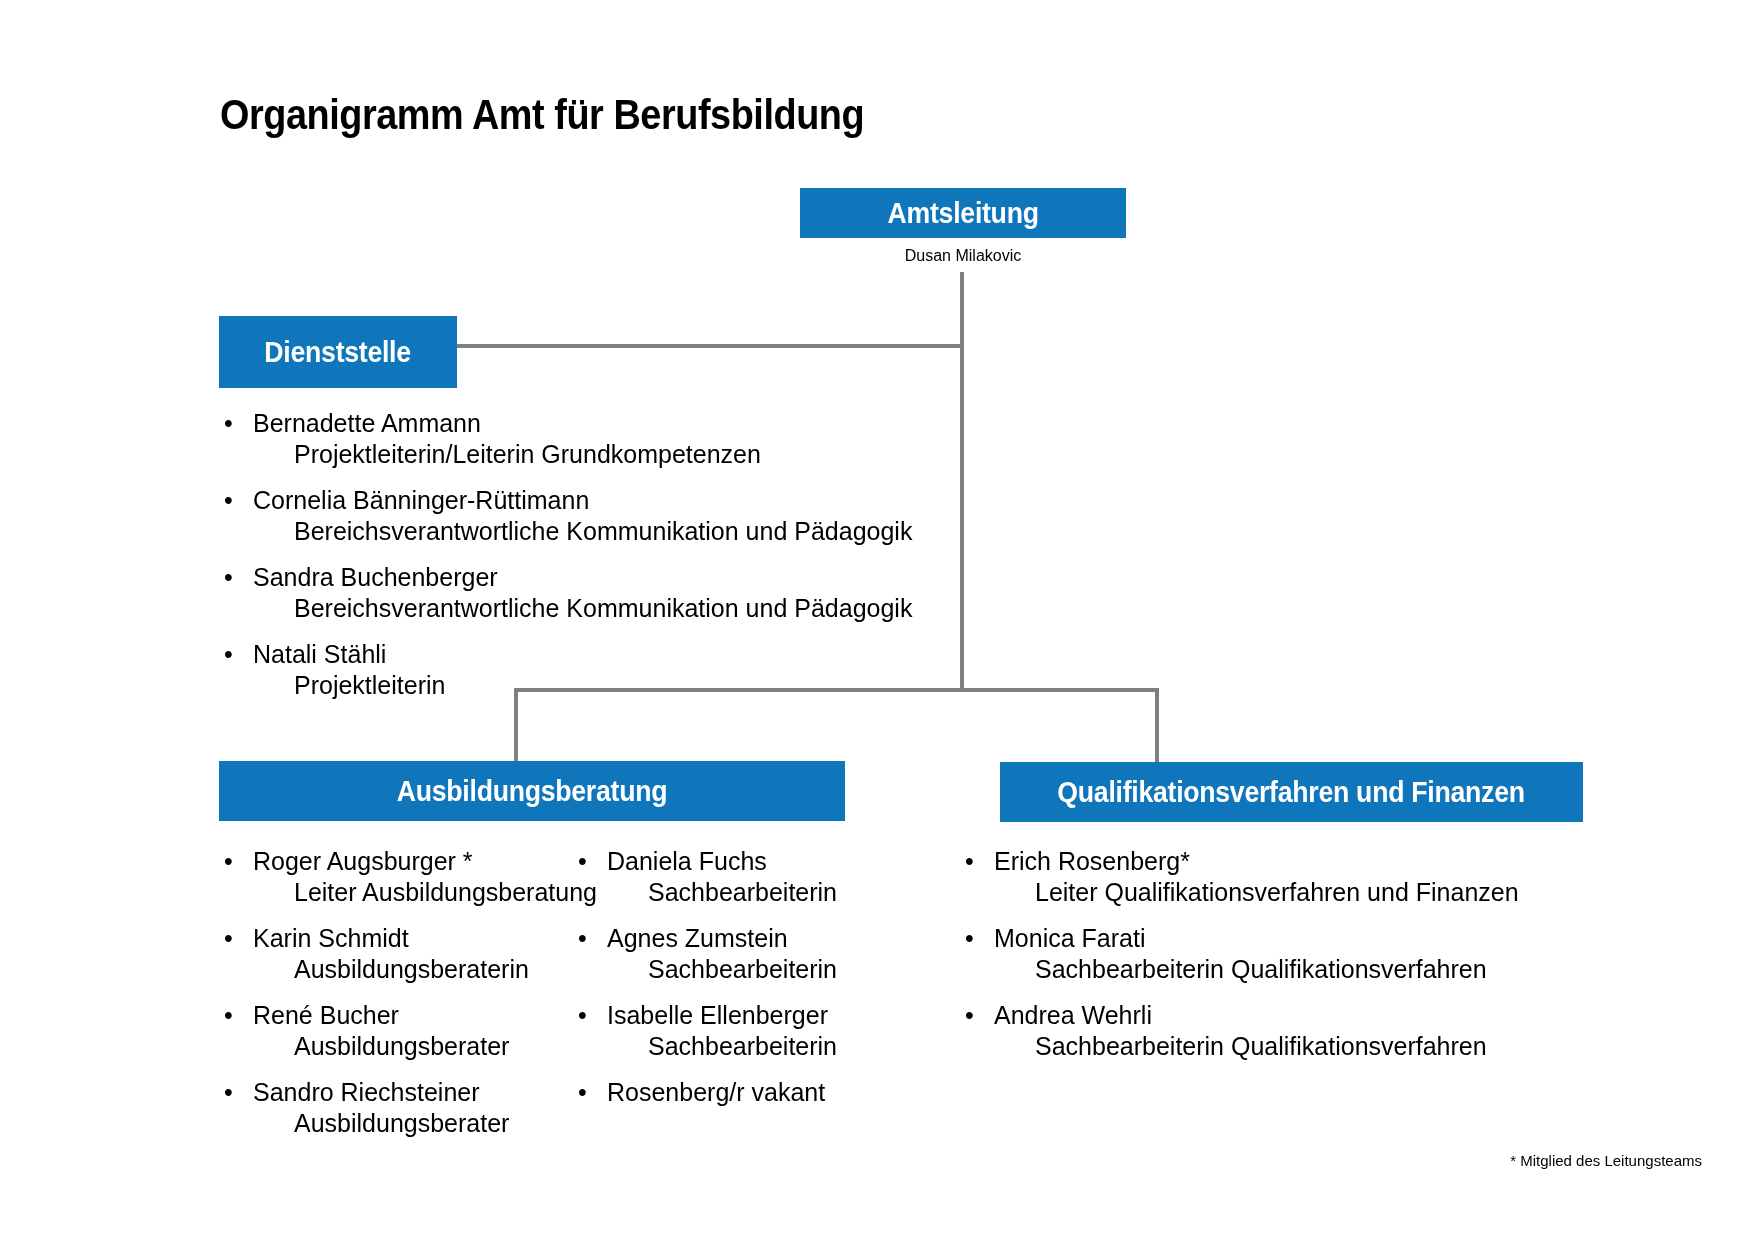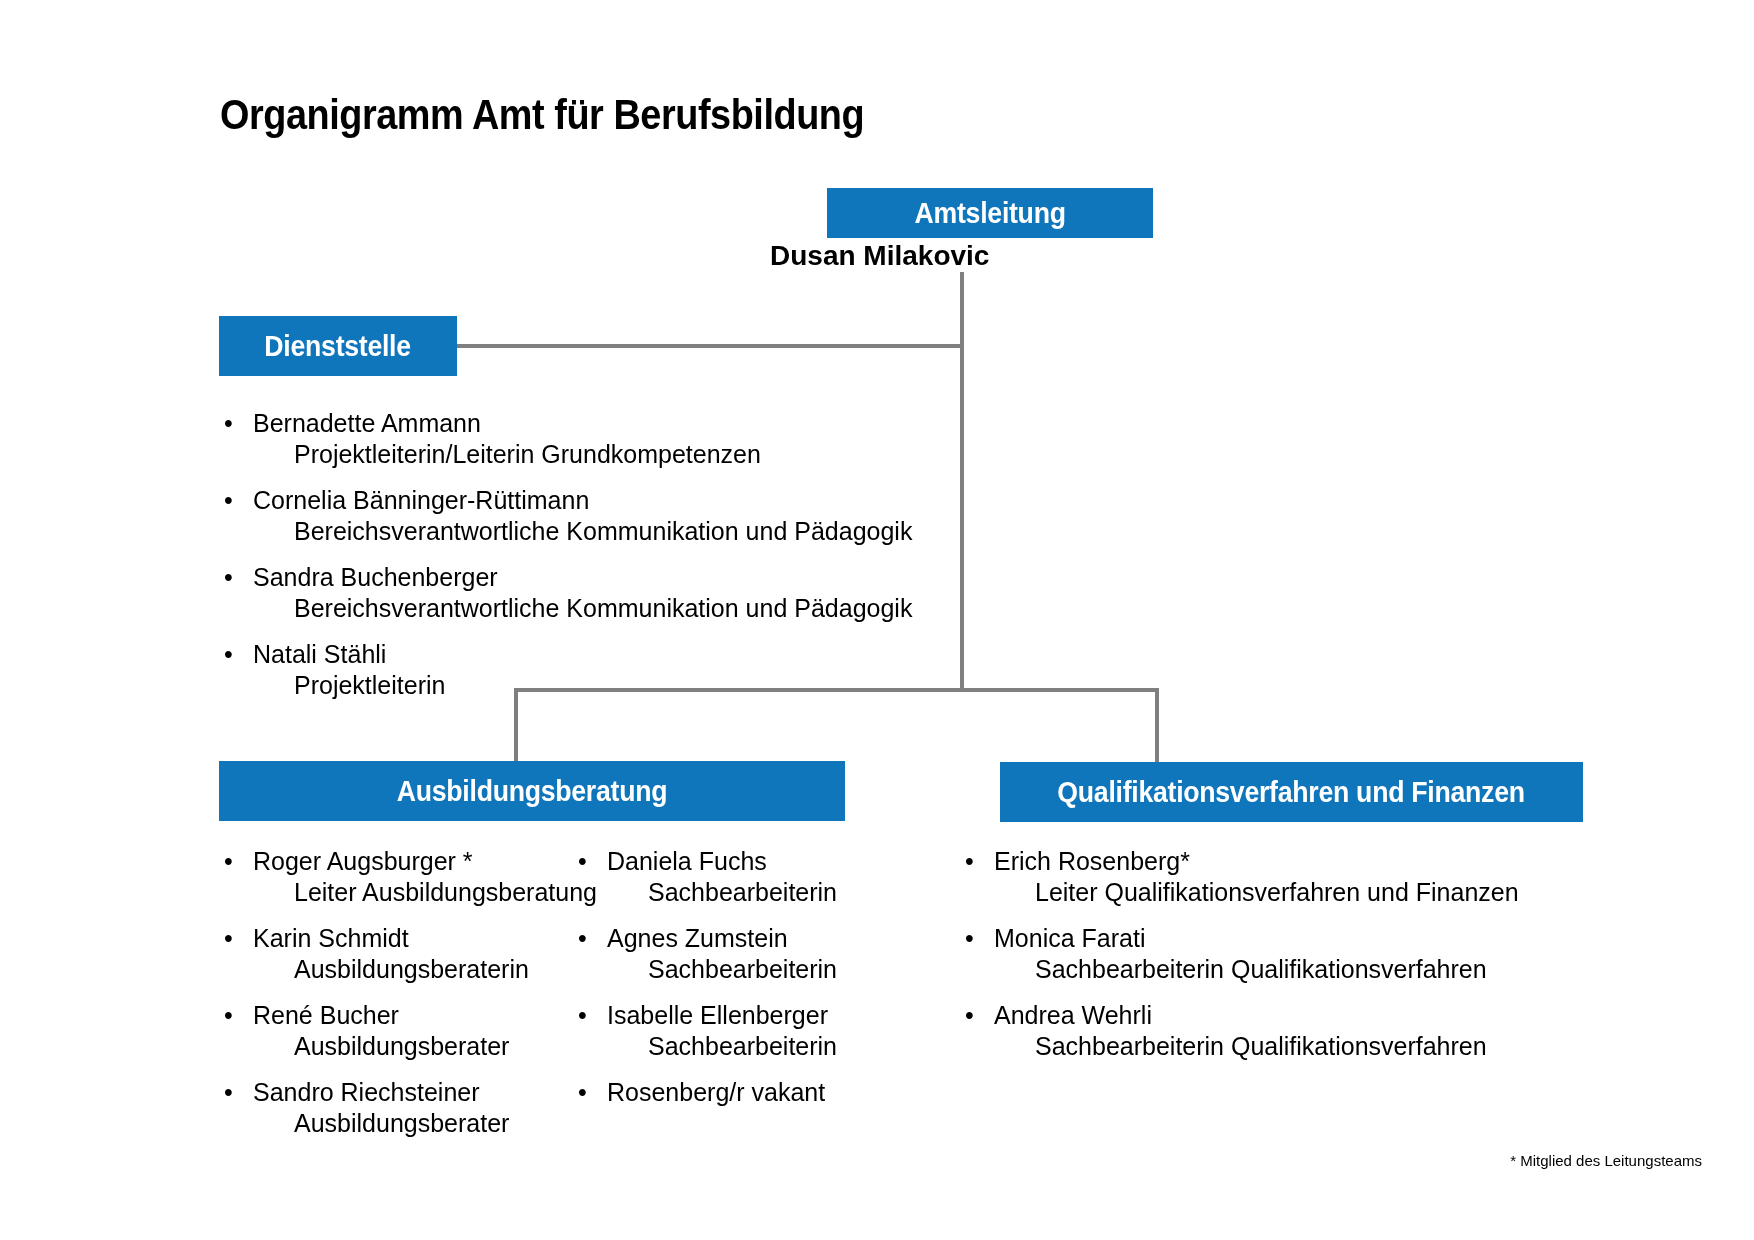--- a/index.html
+++ b/index.html
@@ -17,27 +17,27 @@
     letter-spacing:-0.5px;
   }
   .org-box{
     position:absolute;background:var(--box-blue);color:#fff;
     display:flex;align-items:center;justify-content:center;
   }
   .org-box .box-label{
     font-weight:bold;font-size:29px;white-space:nowrap;
     transform:scaleX(0.92);transform-origin:center center;letter-spacing:-0.3px;
   }
-  .box-amtsleitung{left:800px;top:188px;width:326px;height:50px;margin-left:27px;}
-  .box-dienststelle{left:219px;top:316px;width:238px;height:60px;}
+  .box-amtsleitung{left:800px;top:188px;width:326px;height:50px;}
+  .box-dienststelle{left:219px;top:316px;width:238px;height:72px;}
   .box-ausbildung{left:219px;top:761px;width:626px;height:60px;}
   .box-qualifikation{left:960px;top:762px;width:583px;height:60px;margin-left:40px;}
   .person-under-box{
-    position:absolute;left:770px;top:241px;width:386px;
-    font-size:28px;font-weight:bold;line-height:30px;
+    position:absolute;left:770px;top:241px;width:386px;text-align:center;
+    font-size:16px;font-weight:normal;line-height:30px;
   }
   .connector{position:absolute;background:var(--line-gray);}
   .line-v-main{left:960px;top:272px;width:4px;height:420px;}
   .line-h-dienststelle{left:457px;top:344px;width:507px;height:4px;}
   .line-h-branch{left:514px;top:688px;width:645px;height:4px;}
   .line-v-left-drop{left:514px;top:688px;width:4px;height:73px;}
   .line-v-right-drop{left:1155px;top:688px;width:4px;height:74px;}
   .member-list{position:absolute;}
   .list-dienststelle{left:219px;top:408px;width:680px;}
   .list-ausbildung-left{left:219px;top:846px;width:350px;}

